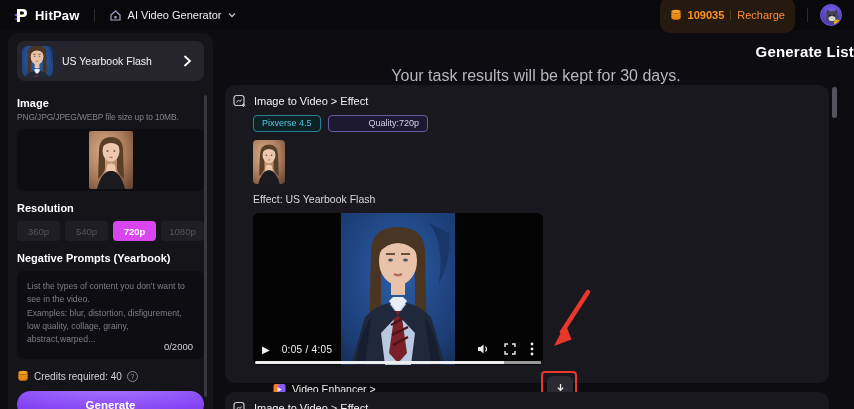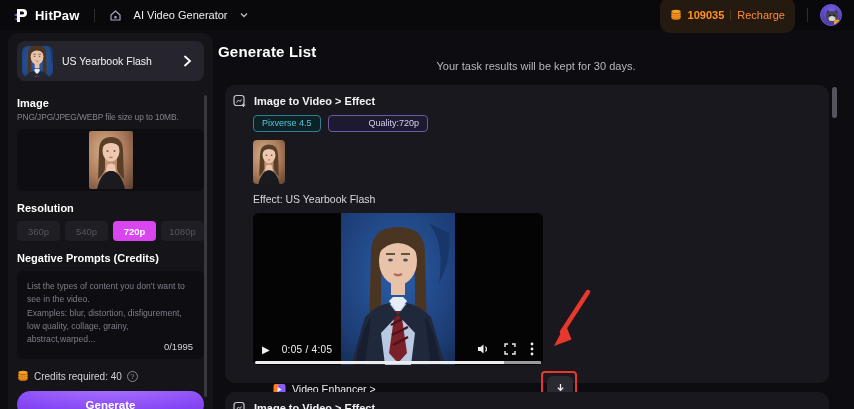--- a/index.html
+++ b/index.html
@@ -12,21 +12,21 @@
   svg { display:block; }
 
   
   .topbar {
     position:absolute; top:0; left:0; width:854px; height:30px;
     background:#09090c; display:flex; align-items:center; padding:0 12px;
   }
   .brand { display:flex; align-items:center; gap:6px; }
   .brand-name { font-size:13px; font-weight:bold; letter-spacing:.2px; }
   .tb-sep { width:1px; height:13px; background:#2e2d34; margin:0 14px; }
-  .tb-nav { display:flex; align-items:center; gap:12px; cursor:pointer; }
+  .tb-nav { display:flex; align-items:center; gap:6px; cursor:pointer; }
   .tb-nav-label { font-size:11px; color:#ededf1; }
   .topbar-right { margin-left:auto; display:flex; align-items:center; }
   .credits-pill {
     display:flex; align-items:center; gap:6px; height:36px; padding:0 10px;
     background:#251a0f; border-radius:10px;
   }
   .credits-num { font-size:11px; font-weight:bold; color:#ff9220; }
   .pill-sep { width:1px; height:10px; background:#4e3a24; }
   .recharge { font-size:11px; color:#ff8a35; cursor:pointer; }
   .tb-sep2 { width:1px; height:14px; background:#2e2d34; margin:0 12px; }
@@ -76,30 +76,30 @@
   }
   .generate-btn {
     margin-top:9px; height:27px; width:100%; border:none; border-radius:14px;
     background:radial-gradient(130% 180% at 50% -20%, #ab76ff 0%, #8444f4 55%, #6f2fe0 100%);
     color:#fff; font-weight:bold; font-size:11.5px; font-family:inherit; cursor:pointer;
   }
   .sidebar-scroll { position:absolute; left:204px; top:95px; width:3px; height:302px; background:#39383f; border-radius:2px; }
 
   
   .content { position:absolute; left:218px; top:30px; width:636px; height:379px; }
-  .main-title { text-align:left; font-size:15px; font-weight:bold; margin-top:13px; letter-spacing:.2px; }
-  .main-sub { text-align:center; font-size:11px; color:#b7b6be; }
+  .main-title { text-align:right; font-size:15px; font-weight:bold; margin-top:13px; letter-spacing:.2px; }
+  .main-sub { text-align:center; font-size:16px; color:#b7b6be; margin-top:7px; }
   .card {
     position:absolute; left:7px; width:604px; background:#19181f; border-radius:10px;
     padding:9px 16px 0 8px;
   }
   .card-1 { top:55px; height:298px; }
   .card-2 { top:362px; height:60px; }
   .card-header { display:flex; align-items:center; gap:7px; }
-  .card-type { font-size:11px; font-weight:bold; color:#f2f2f4; }
+  .card-type { font-size:11px; font-weight:normal; color:#f2f2f4; }
   .card-body { margin-left:20px; }
   .tags { display:flex; gap:7px; margin-top:7px; }
   .tag { font-size:9px; padding:2px 8px 3px; border-radius:4px; border:1px solid; }
   .tag-pixverse { color:#4fc8de; border-color:#2e7f93; background:#0d2127; }
   .tag-quality { color:#d6cfee; border-color:#6a5aa0; background:#1d1930;padding-left:40px; }
   .card-thumb { width:32px; height:44px; border-radius:4px; overflow:hidden; margin-top:8px; }
   .effect-line { font-size:10.5px; color:#d8d7dd; margin-top:9px; }
   .player {
     margin-top:8px; width:290px; height:152px; background:#040404; border-radius:6px;
     position:relative; overflow:hidden;
@@ -248,25 +248,25 @@
   </div>
 
   <div class="sec-title mt11">Resolution</div>
   <div class="res-row">
     <button class="res-btn">360p</button>
     <button class="res-btn">540p</button>
     <button class="res-btn selected">720p</button>
     <button class="res-btn">1080p</button>
   </div>
 
-  <div class="sec-title mt11">Negative Prompts (Credits)</div>
+  <div class="sec-title mt11">Negative Prompts (Yearbook)</div>
   <div class="prompt-box">
     <div class="prompt-ph">List the types of content you don't want to see in the video.
 Examples: blur, distortion, disfigurement, low quality, collage, grainy,  abstract,warped...</div>
-    <span class="prompt-counter">0/1995</span>
+    <span class="prompt-counter">0/2000</span>
   </div>
 
   <div class="credits-row">
     <svg width="12" height="12" viewBox="0 0 12 12">
       <ellipse cx="6" cy="2.6" rx="4.6" ry="1.8" fill="#f6a024"></ellipse>
       <path d="M1.4 2.6 L1.4 9 Q1.4 10.8 6 10.8 Q10.6 10.8 10.6 9 L10.6 2.6 Q10.6 4.4 6 4.4 Q1.4 4.4 1.4 2.6Z" fill="#e07f12"></path>
       <path d="M1.4 5.2 Q6 7 10.6 5.2 M1.4 7.4 Q6 9.2 10.6 7.4" stroke="#f6a024" stroke-width="0.7" fill="none"></path>
     </svg>
     <span>Credits required: 40</span>
     <span class="help-icon">?</span>

